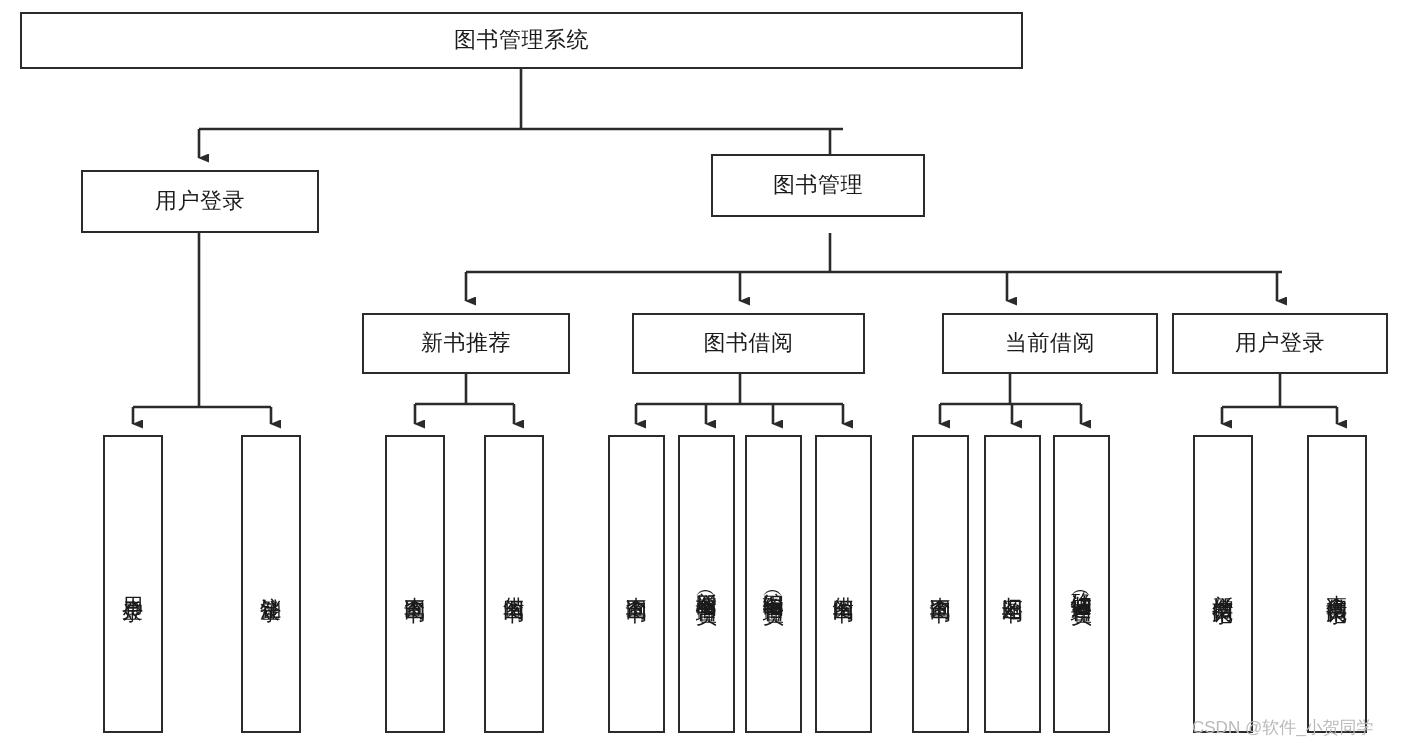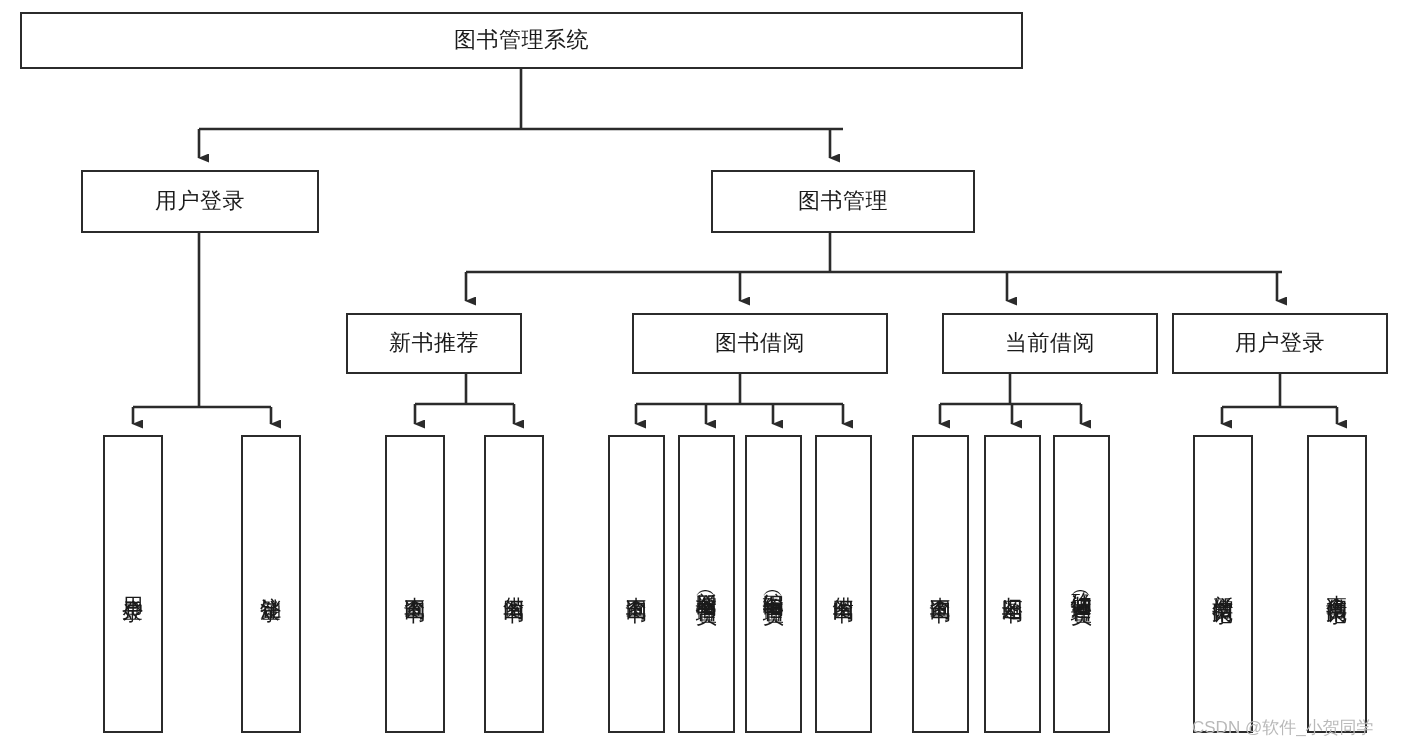--- a/index.html
+++ b/index.html
@@ -126,28 +126,28 @@
     </g>
   </svg>
 
   <div class="node-box" style="left: 20px; top: 12px; width: 1003px; height: 57px;">
     <span class="node-label-h">图书管理系统</span>
   </div>
 
   <div class="node-box" style="left: 81px; top: 170px; width: 238px; height: 63px;">
     <span class="node-label-h">用户登录</span>
   </div>
-  <div class="node-box" style="left: 711px; top: 170px; width: 264px; height: 63px;">
+  <div class="node-box" style="left: 711px; top: 154px; width: 214px; height: 63px;">
     <span class="node-label-h">图书管理</span>
   </div>
 
-  <div class="node-box" style="left: 346px; top: 313px; width: 176px; height: 61px;">
+  <div class="node-box" style="left: 362px; top: 313px; width: 208px; height: 61px;">
     <span class="node-label-h">新书推荐</span>
   </div>
-  <div class="node-box" style="left: 632px; top: 313px; width: 256px; height: 61px;">
+  <div class="node-box" style="left: 632px; top: 313px; width: 233px; height: 61px;">
     <span class="node-label-h">图书借阅</span>
   </div>
   <div class="node-box" style="left: 902px; top: 313px; width: 216px; height: 61px; margin-left: 40px;">
     <span class="node-label-h">当前借阅</span>
   </div>
   <div class="node-box" style="left: 1172px; top: 313px; width: 216px; height: 61px;">
     <span class="node-label-h">用户登录</span>
   </div>
 
   <div class="node-box" style="left: 103px; top: 435px; width: 60px; height: 298px;">

